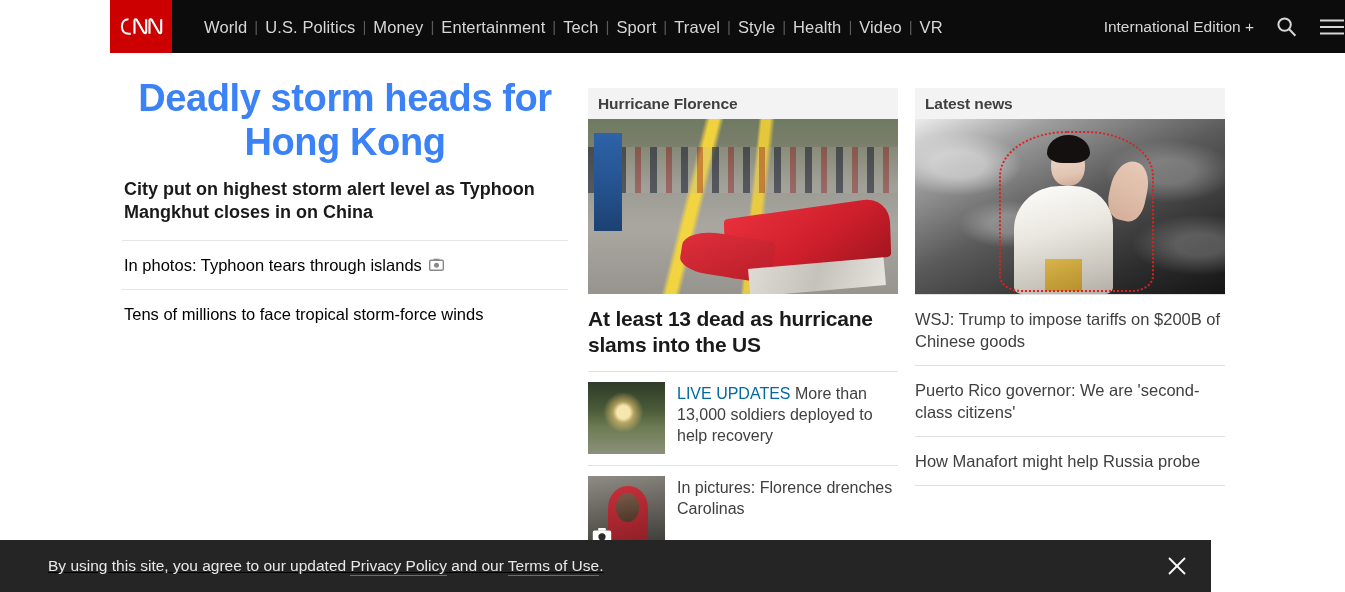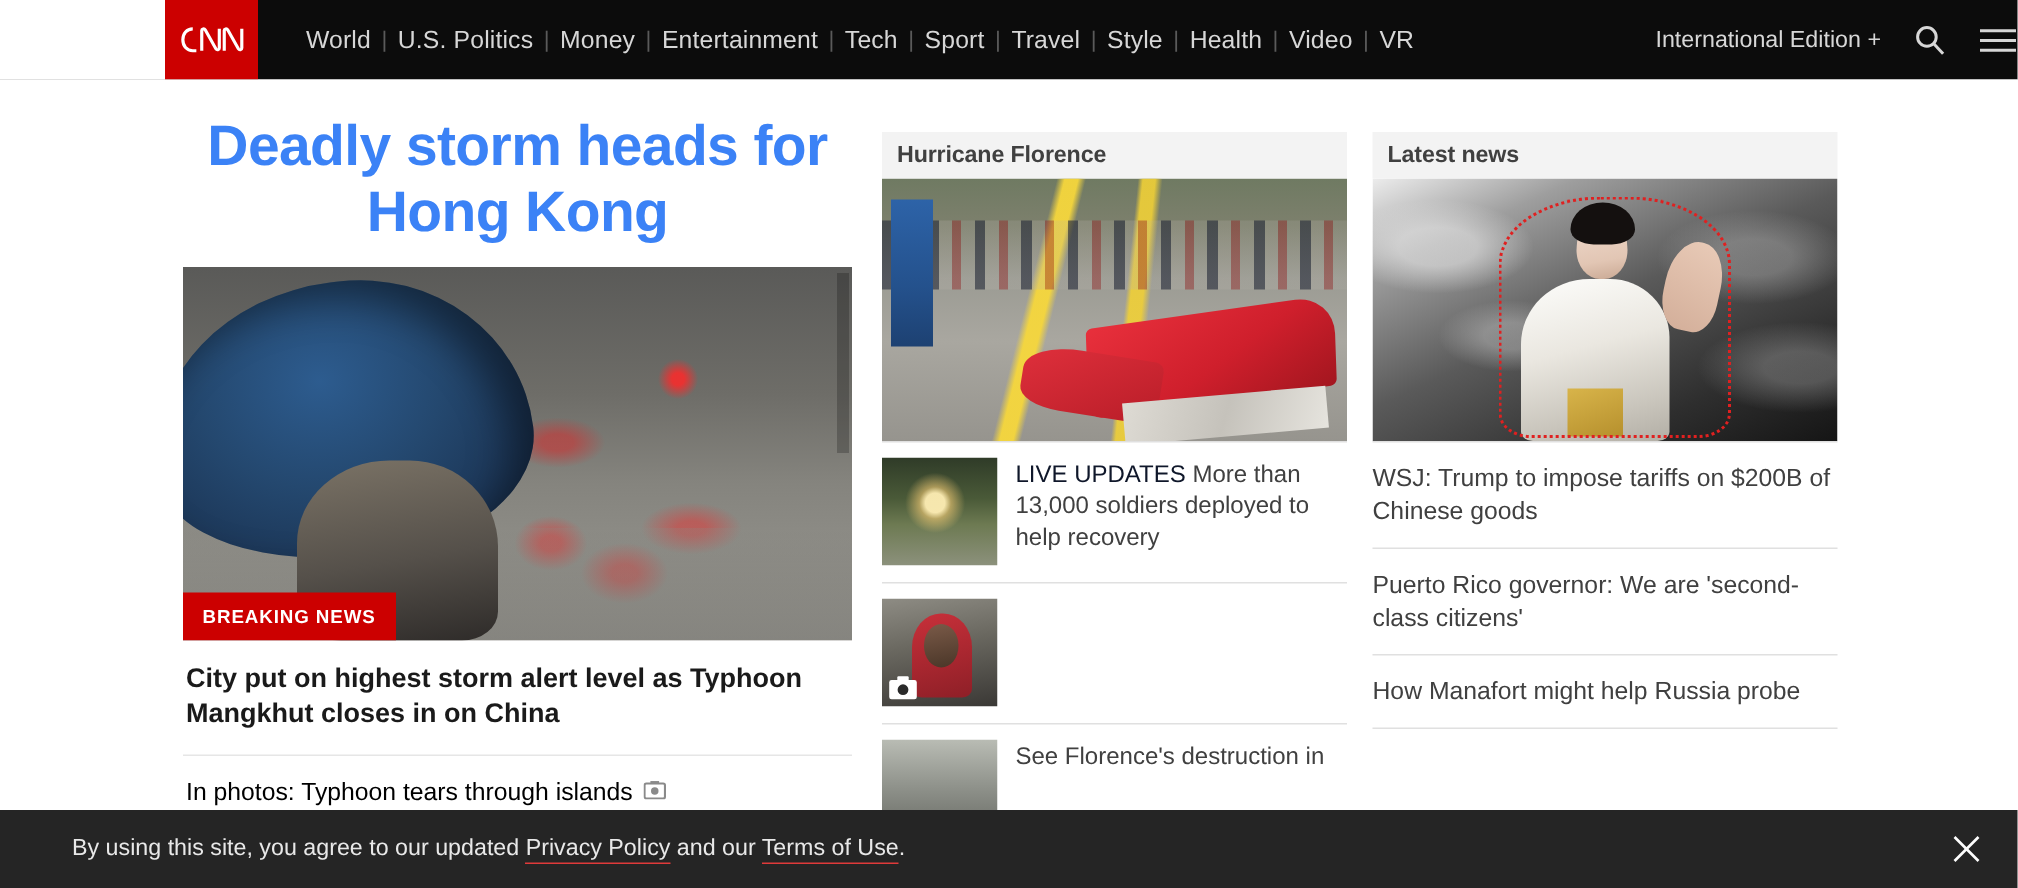--- a/index.html
+++ b/index.html
@@ -369,41 +369,42 @@
     display: flex;
     align-items: center;
     justify-content: center;
   }
   .mid-text {
     font-size: 16px;
     line-height: 21px;
     color: #404040;
     padding-top: 1px;
   }
-  .live-tag { color: #0f172a; text-align: right; }
+  .live-tag { color: #0369a1; text-align: right; }
 
   .right-list { }
   .right-item {
     font-size: 16.5px;
     line-height: 22px;
     color: #404040;
     padding: 13px 0 13px 0;
     border-bottom: 1px solid #e0e0e0;
   }
   .right-item:first-child { border-top: 1px solid #e0e0e0; }
 
   
   .cookie {
     position: absolute;
     left: 0; bottom: 0;
-    width: 1345px;
+    width: 1211px;
     height: 52px;
     background: #252525;
     display: flex;
     align-items: center;
+    text-decoration: underline;
   }
   .cookie-text {
     color: #e8e8e8;
     font-size: 15.5px;
     line-height: 20px;
     margin-left: 48px;
   }
   .cookie-link {
     color: #e8e8e8;
     text-decoration: none;
@@ -476,28 +477,20 @@
       </svg>
     </span>
   </div>
 </div>
 
 <div class="page">
 
   <div class="col-hero">
     <h1 class="hero-title">Deadly storm heads for Hong Kong</h1>
 
-    <div class="hero-imgwrap">
-      <div class="hero-img"></div>
-      <div class="hero-road"></div>
-      <div class="hero-umbrella"></div>
-      <div class="hero-person"></div>
-      <div class="hero-credit"></div>
-      <div class="breaking-badge">BREAKING NEWS</div>
-    </div>
 
     <div class="hero-sub">City put on highest storm alert level as Typhoon Mangkhut closes in on China</div>
 
     <div class="hero-list">
       <div class="hero-list-item">
         <span>In photos: Typhoon tears through islands</span>
         <span>
           <svg width="15" height="13" viewBox="0 0 15 13">
             <rect x="0.7" y="2.3" width="13.6" height="10" rx="1.2" fill="none" stroke="#8a8a8a" stroke-width="1.4"></rect>
             <rect x="4.6" y="0.7" width="5.8" height="2" fill="#8a8a8a"></rect>
@@ -518,20 +511,21 @@
 
     <div class="card-img">
       <div class="img-florence"></div>
       <div class="florence-crowd"></div>
       <div class="florence-pump"></div>
       <div class="florence-red"></div>
       <div class="florence-red2"></div>
       <div class="florence-debris"></div>
     </div>
 
+    <div class="card-lead">At least 13 dead as hurricane slams into the US</div>
 
     <div class="mid-list">
       <div class="mid-item">
         <div class="mid-thumb">
           <div class="thumb-soldiers"></div>
         </div>
         <div class="mid-text">
           <span class="live-tag">LIVE UPDATES</span><span> More than 13,000 soldiers deployed to help recovery</span>
         </div>
       </div>
@@ -540,20 +534,21 @@
         <div class="mid-thumb">
           <div class="thumb-man"></div>
           <span class="cam-badge">
             <svg width="20" height="17" viewBox="0 0 20 17">
               <rect x="0.8" y="3.4" width="18.4" height="12.8" rx="1.6" fill="#ffffff"></rect>
               <rect x="6.2" y="0.9" width="7.6" height="2.8" rx="0.8" fill="#ffffff"></rect>
               <circle cx="10" cy="9.8" r="3.6" fill="#2a2a2a"></circle>
             </svg>
           </span>
         </div>
+        <div class="mid-text">In pictures: Florence drenches Carolinas</div>
       </div>
 
       <div class="mid-item">
         <div class="mid-thumb">
           <div class="thumb-third"></div>
         </div>
         <div class="mid-text">See Florence's destruction in</div>
       </div>
     </div>
   </div>

